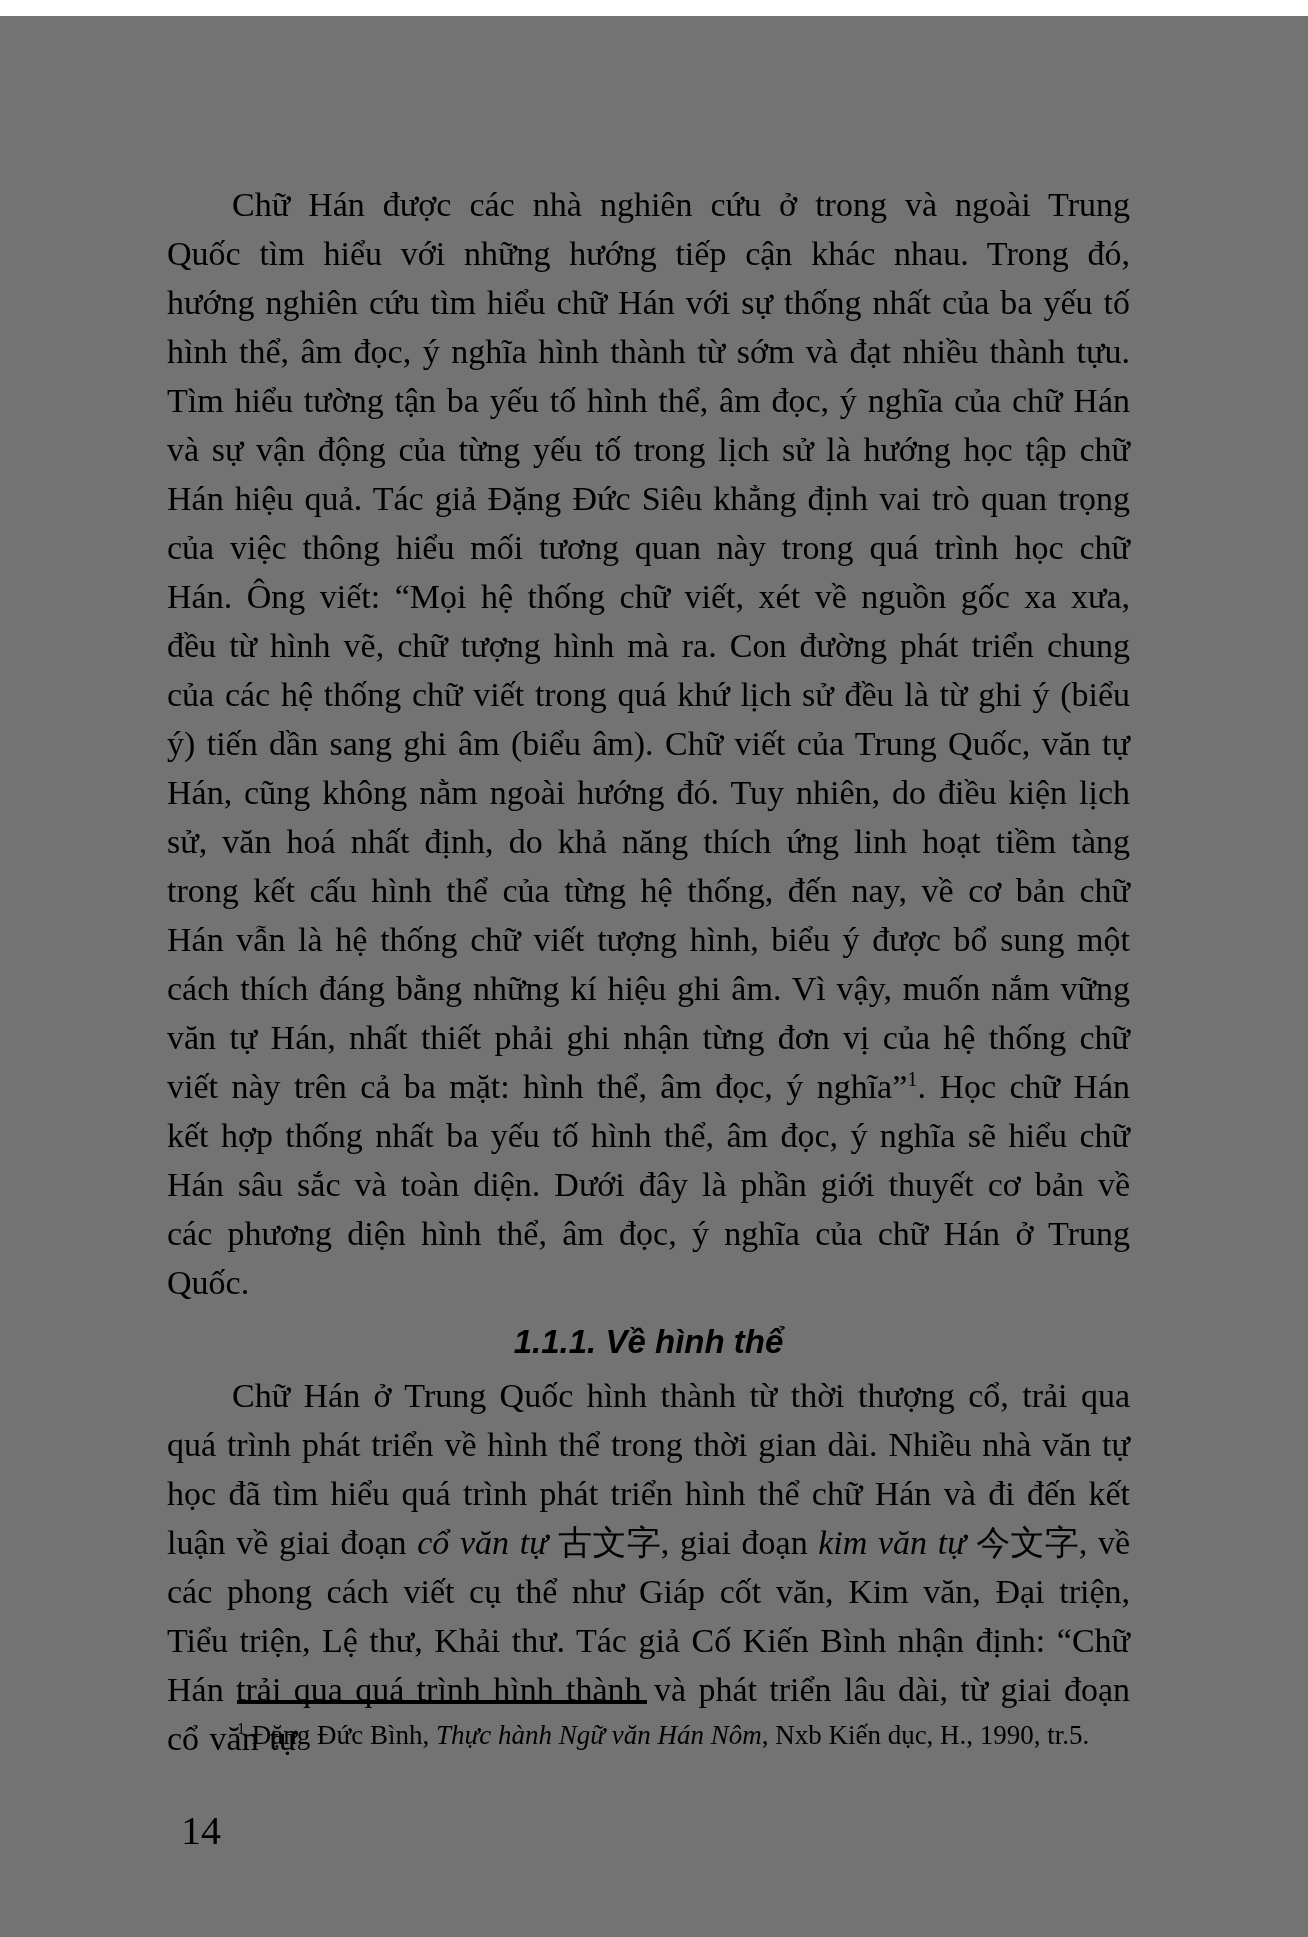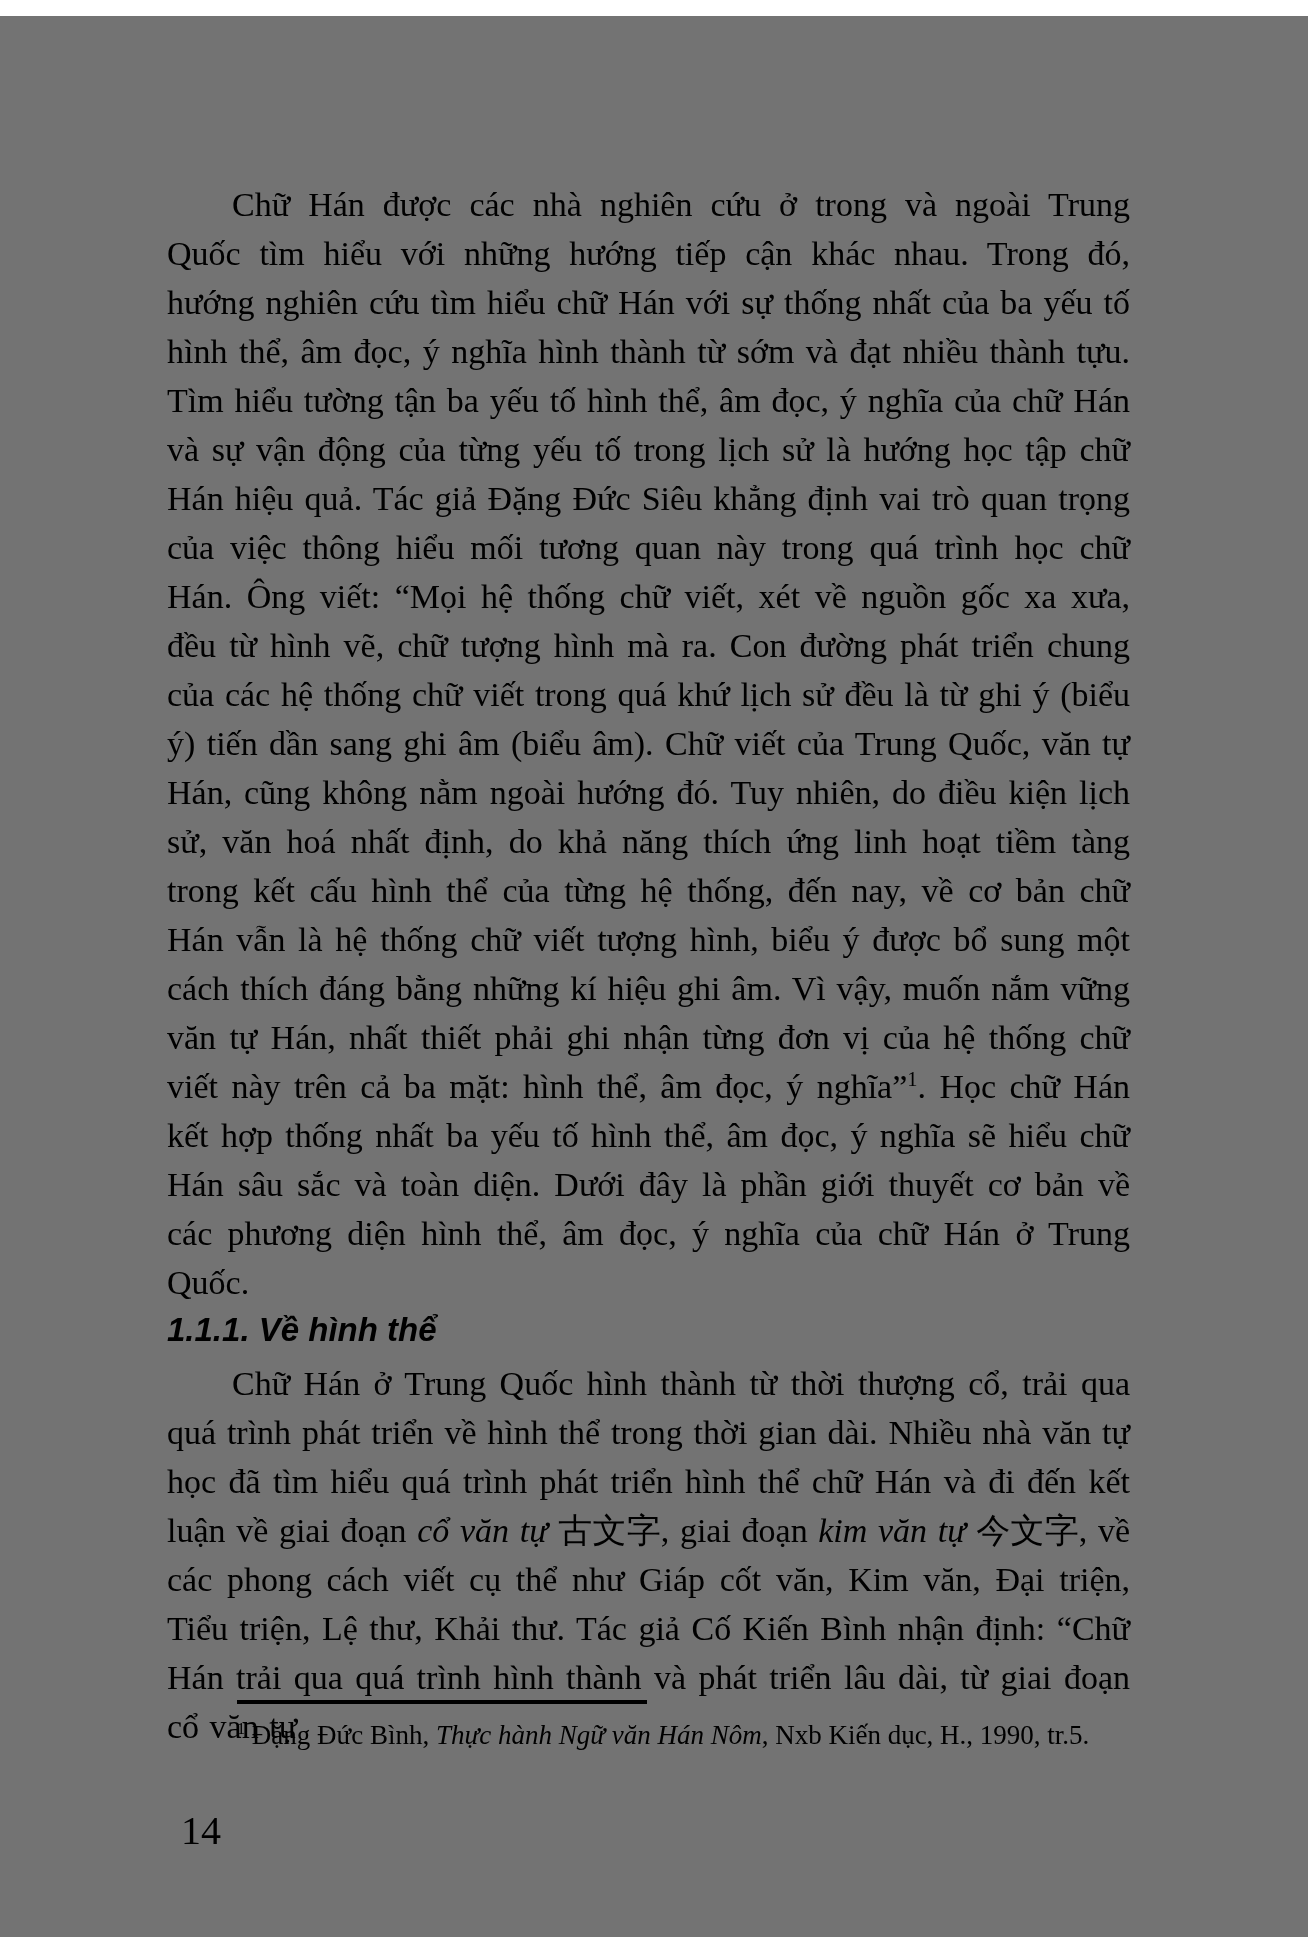--- a/index.html
+++ b/index.html
@@ -31,28 +31,29 @@
   .body-para {
     margin: 0;
     font-size: 34px;
     line-height: 49px;
     text-align: justify;
     text-indent: 65px;
     color: #000000;
     word-spacing: 2px;
   }
   .section-heading {
-    margin: 0 0 6px 0;
+    margin: 12px 0 6px 0;
     font-family: "Liberation Sans", sans-serif;
     font-weight: bold;
     font-style: italic;
     font-size: 33px;
     line-height: 46px;
     text-indent: 0;
     color: #000000;
+    text-align: center;
   }
   .body-para em, .footnote em {
   }
   sup {
     font-size: 0.6em;
     line-height: 0;
     vertical-align: super;
   }
   .footnote-rule {
     position: absolute;

